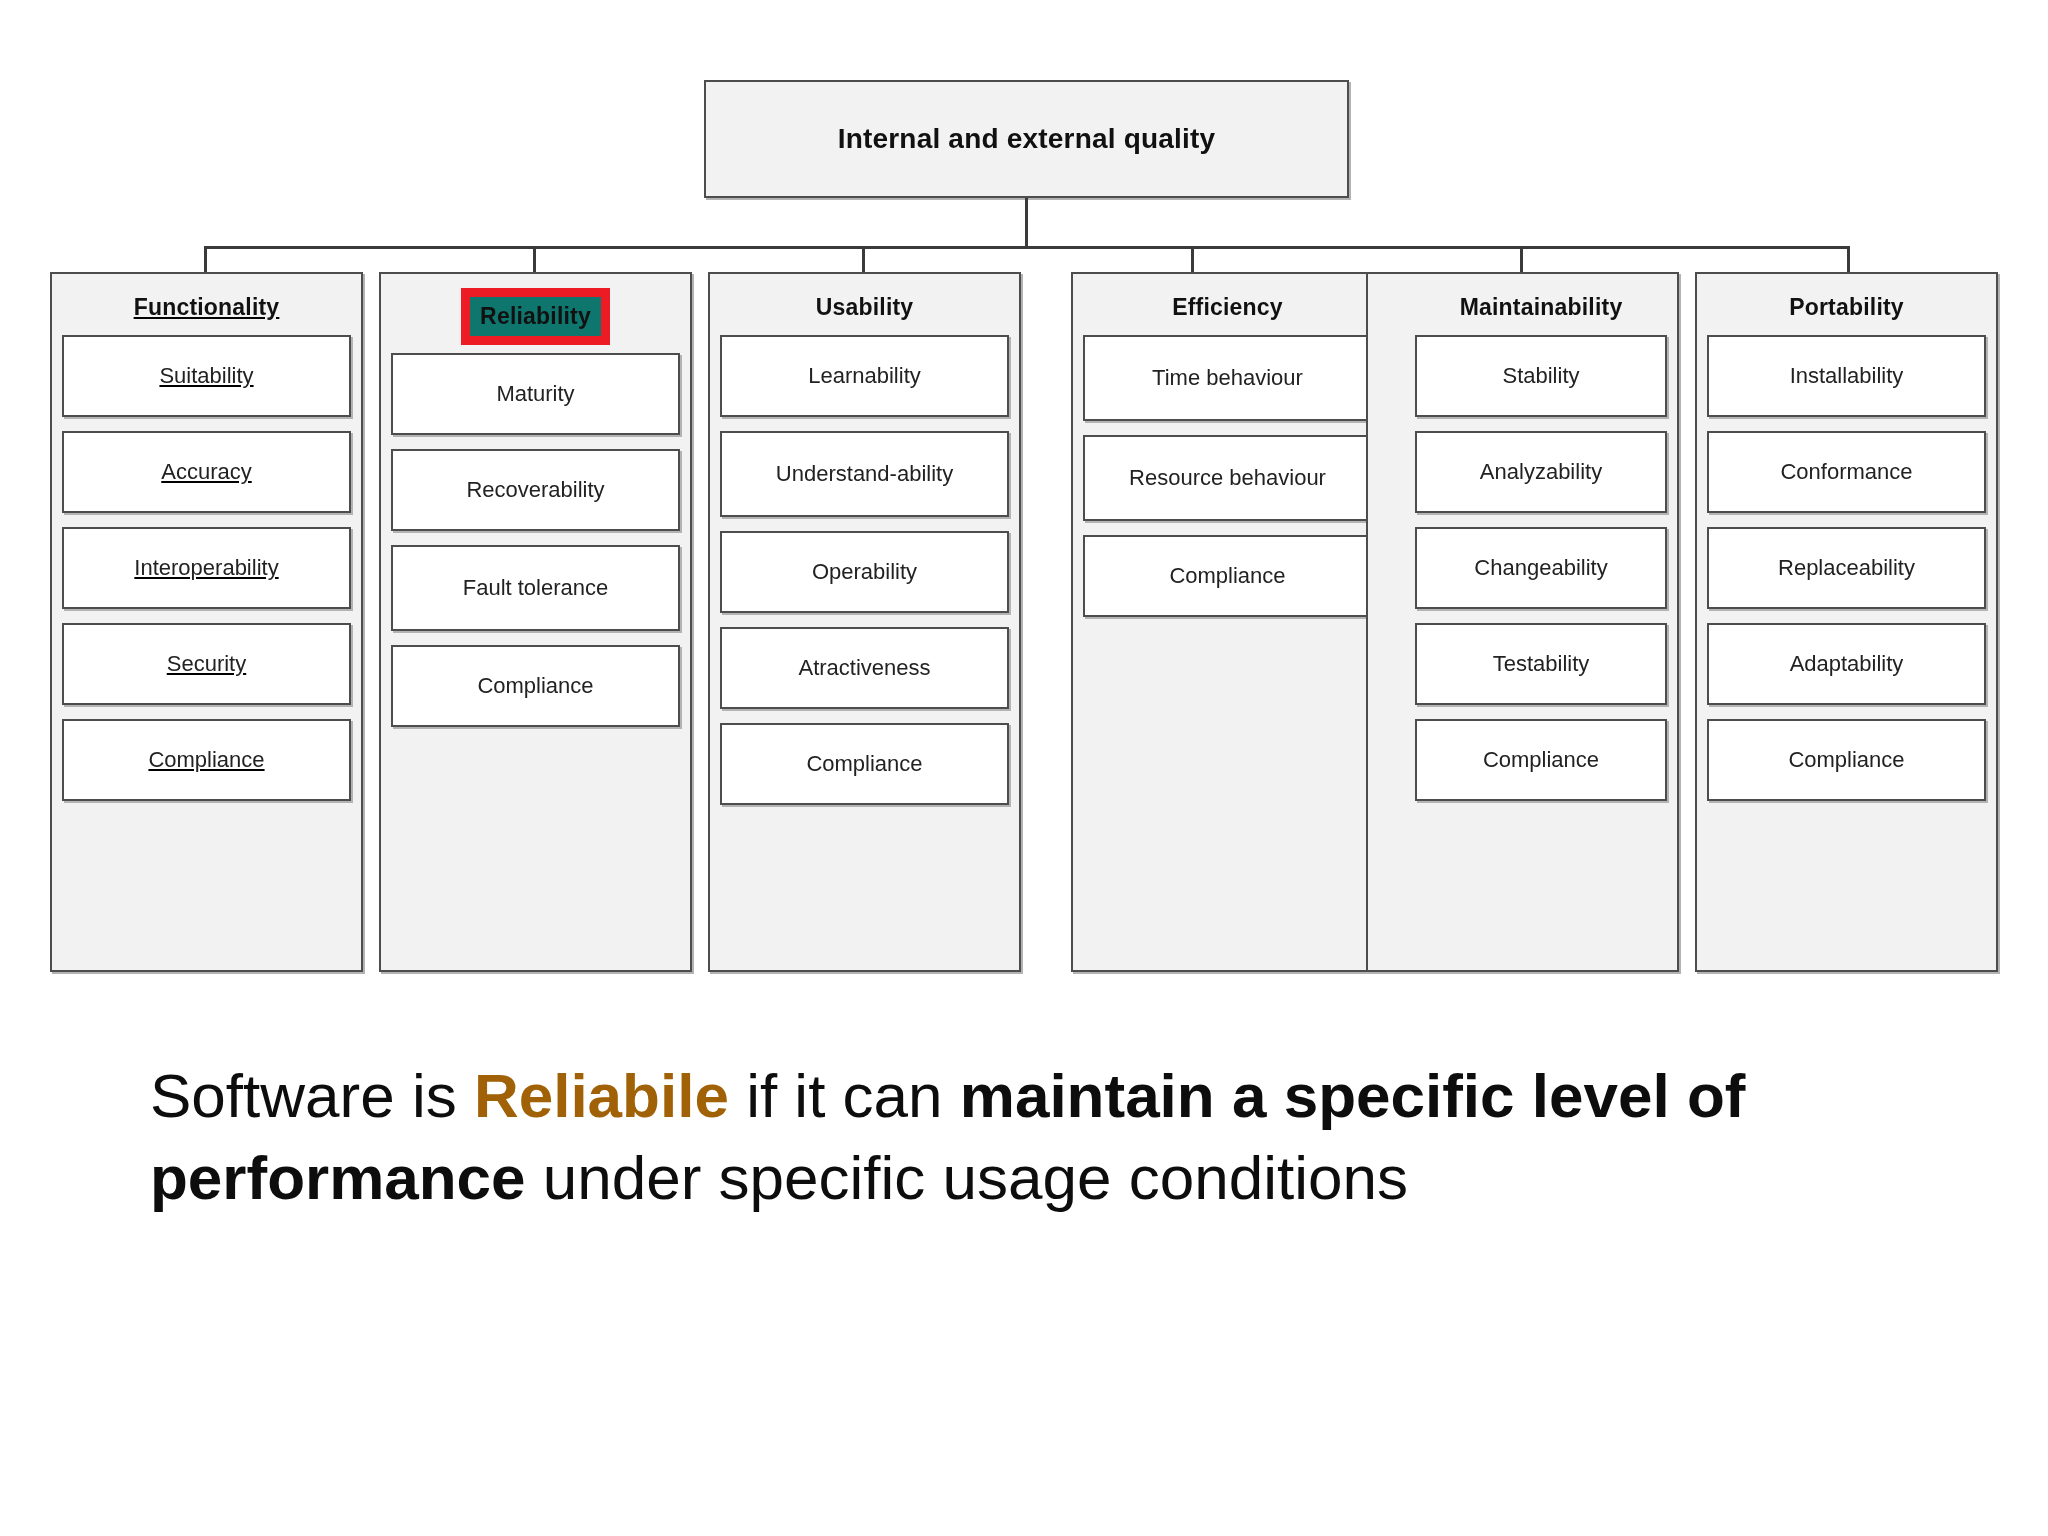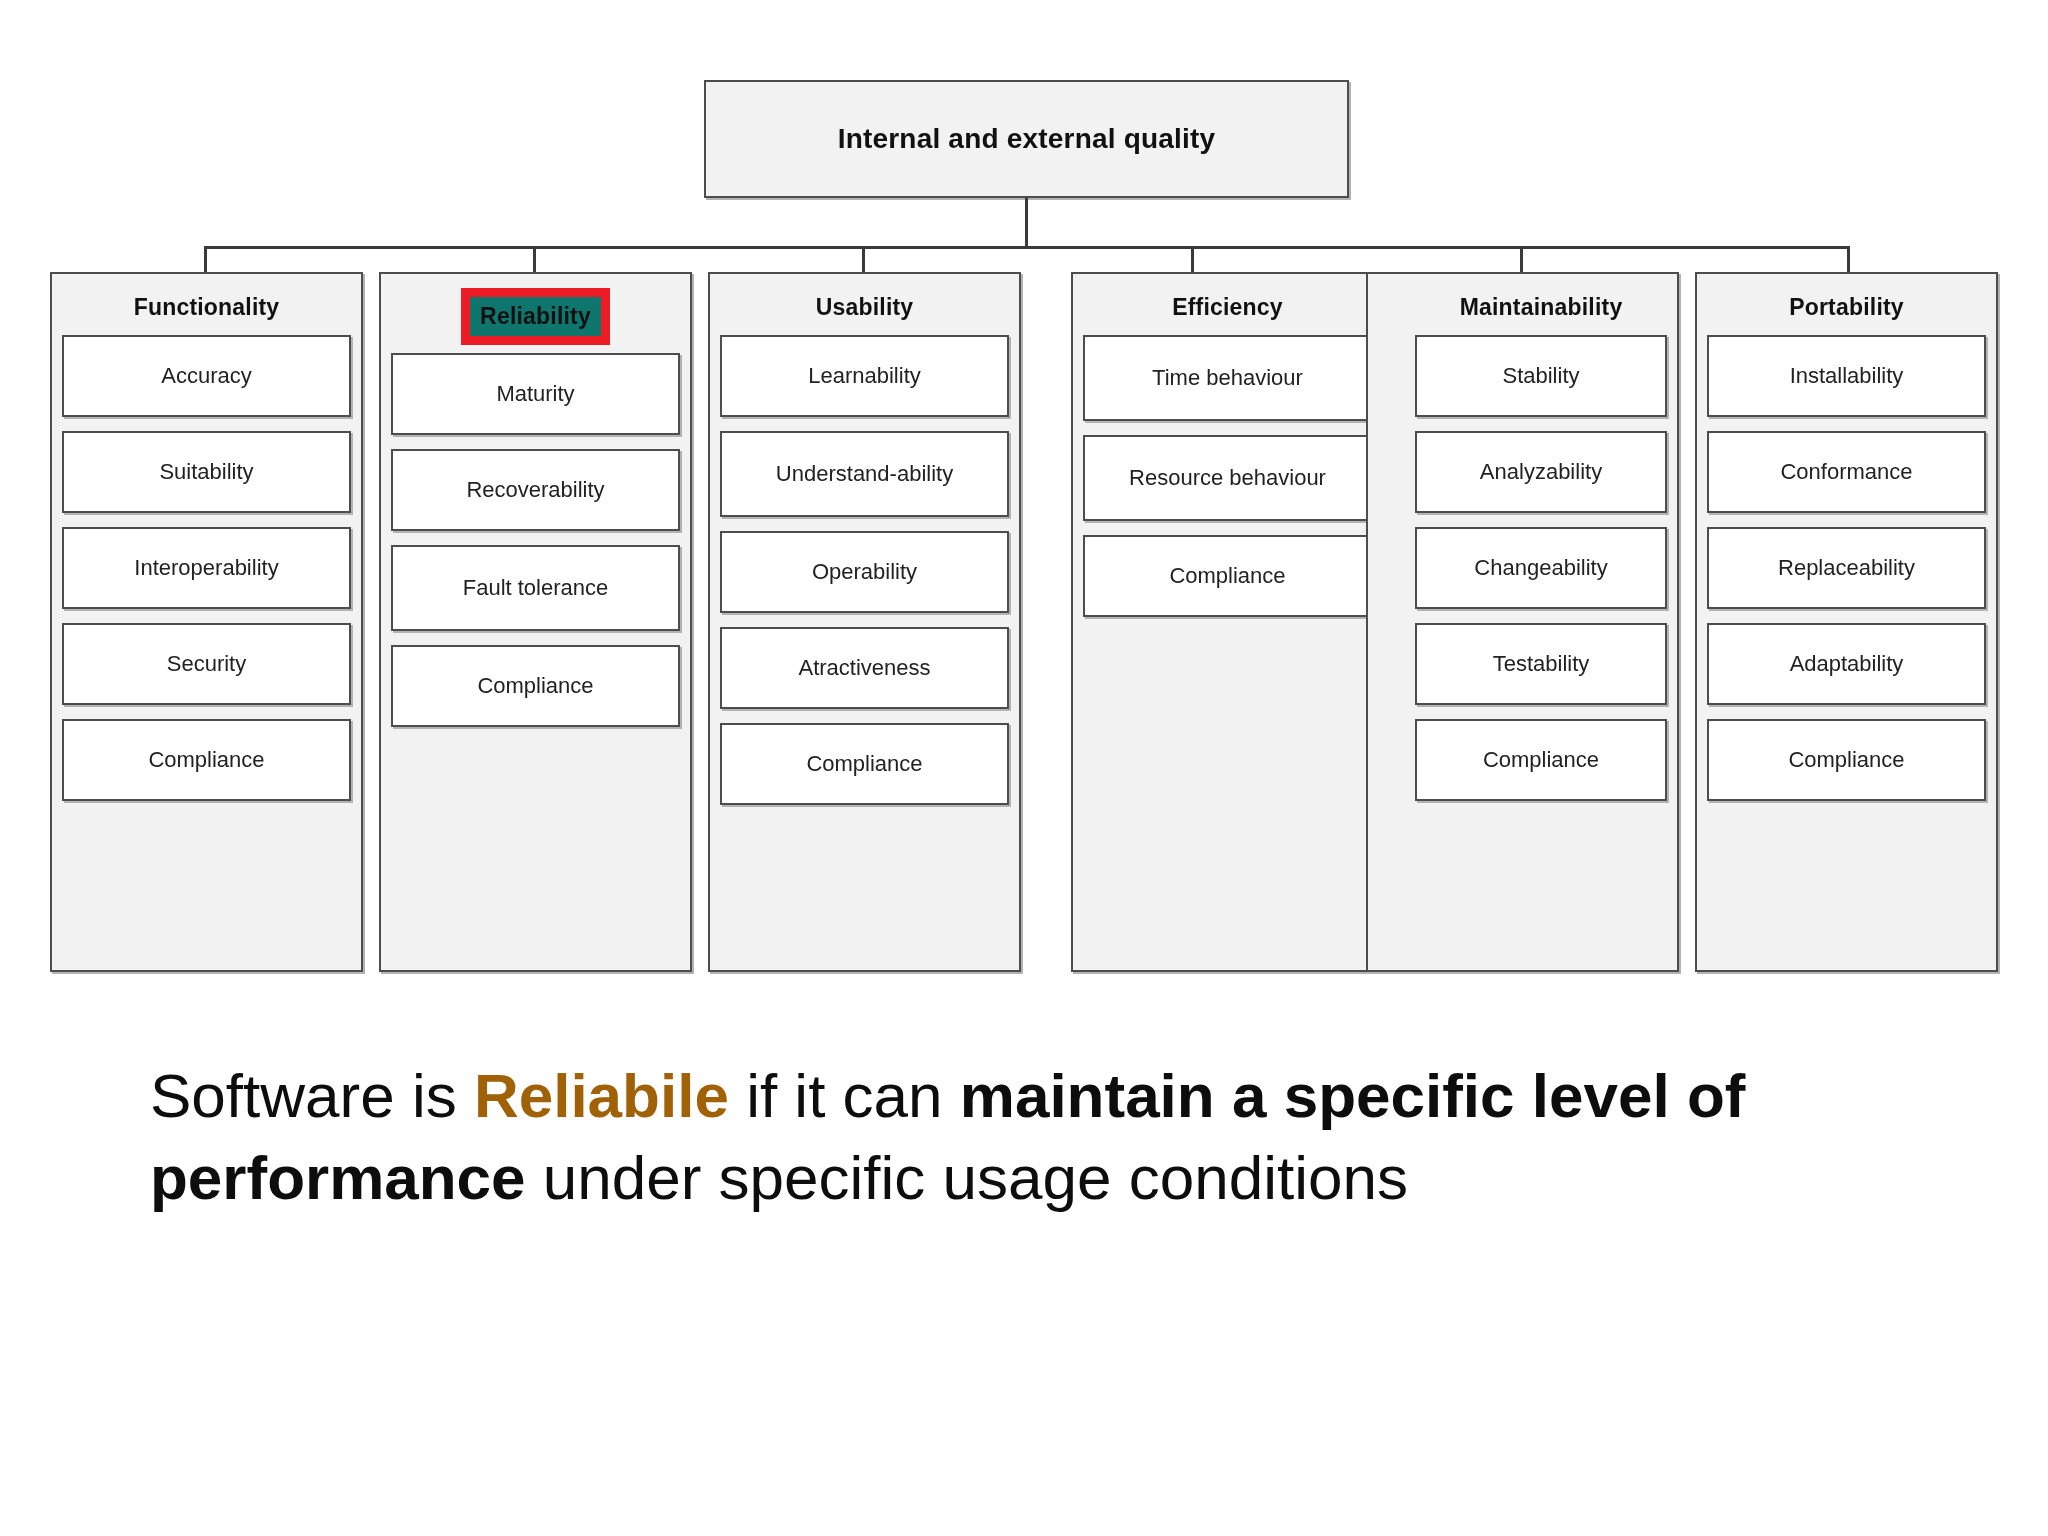--- a/index.html
+++ b/index.html
@@ -153,26 +153,26 @@
 
   <div class="conn drop" style="left:204px;"></div>
   <div class="conn drop" style="left:533px;"></div>
   <div class="conn drop" style="left:862px;"></div>
   <div class="conn drop" style="left:1191px;"></div>
   <div class="conn drop" style="left:1520px;"></div>
   <div class="conn drop" style="left:1847px;"></div>
 
   <div class="columns">
 
-    <div class="category" style="left:50px; width:313px; height:700px;">
+    <div class="category" style="left:50px; width:313px; height:700px;text-decoration:underline;">
       <div class="cat-header-wrap">
         <div class="cat-header">Functionality</div>
       </div>
+      <div class="sub-box h1">Suitability</div>
       <div class="sub-box h1">Accuracy</div>
-      <div class="sub-box h1">Suitability</div>
       <div class="sub-box h1">Interoperability</div>
       <div class="sub-box h1">Security</div>
       <div class="sub-box h1">Compliance</div>
     </div>
 
     <div class="category" style="left:379px; width:313px; height:700px;">
       <div class="cat-header-wrap">
         <div class="cat-header highlighted">Reliability</div>
       </div>
       <div class="sub-box h1">Maturity</div>

